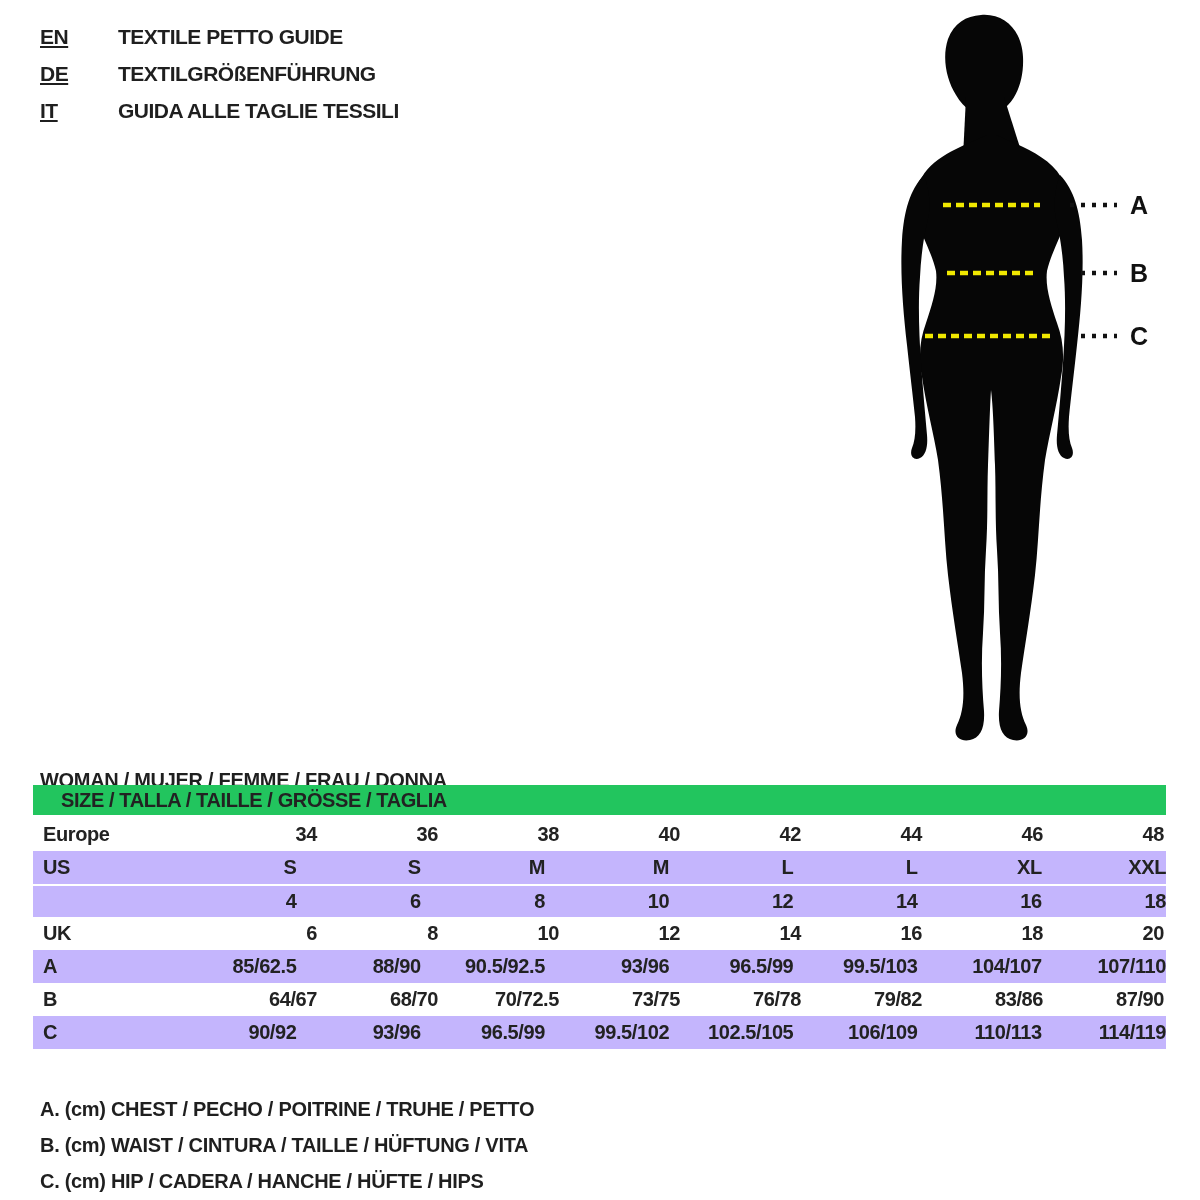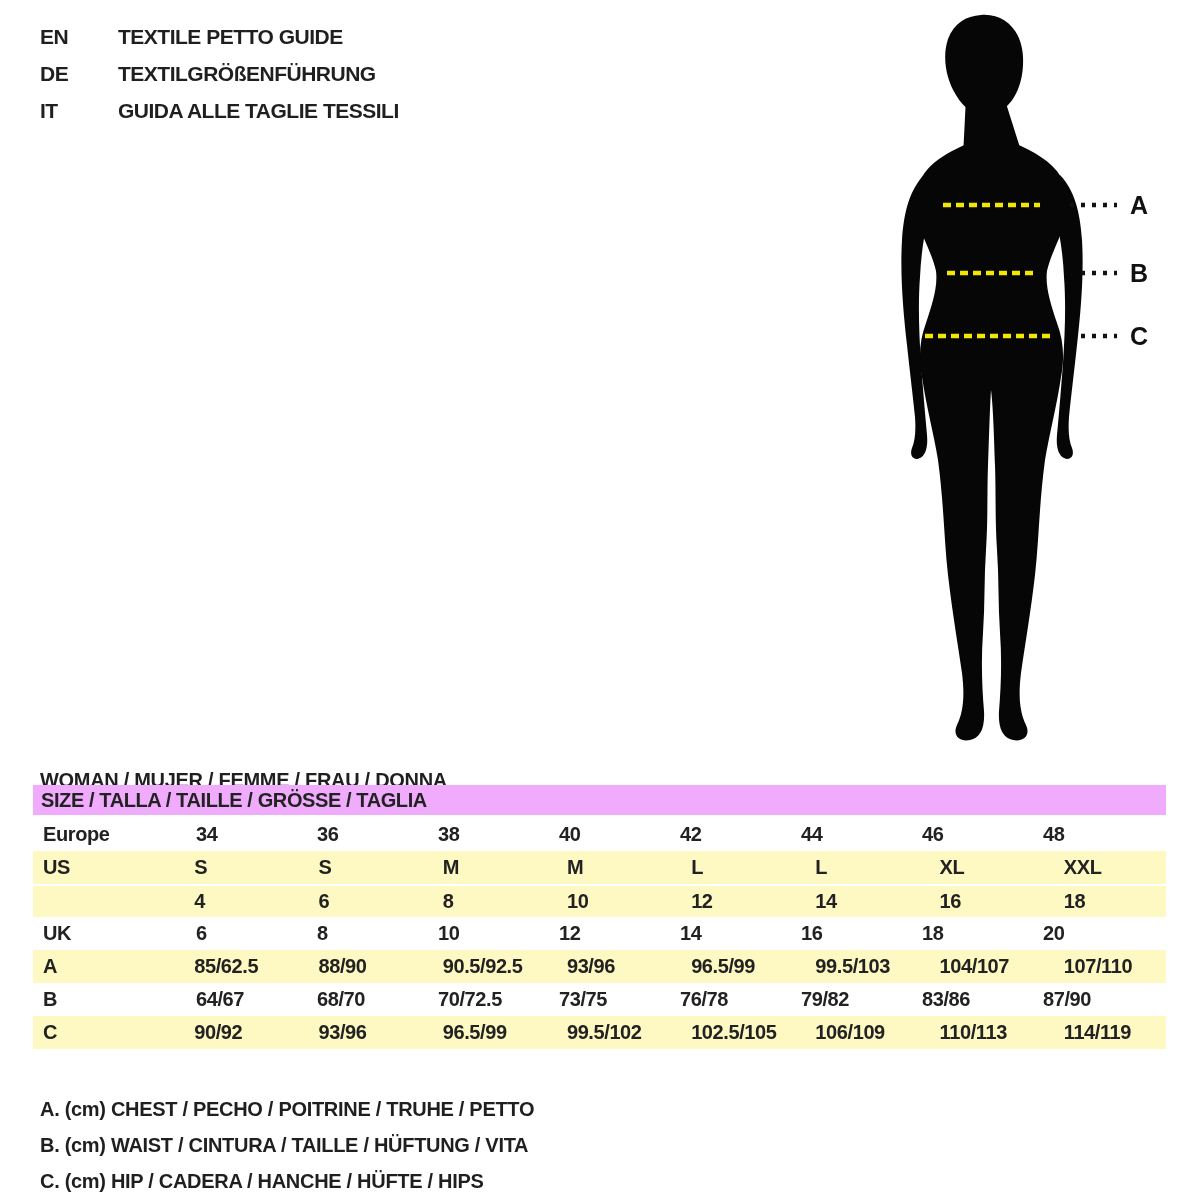--- a/index.html
+++ b/index.html
@@ -7,42 +7,42 @@
     width:1200px;height:1200px;position:relative;background:#ffffff;
     font-family:"Liberation Sans","DejaVu Sans",sans-serif;color:#1f1f1f;
     overflow:hidden;
   }
   
   .lang{position:absolute;left:40px;top:25px;}
   .lang-row{display:flex;height:37px;align-items:flex-start;}
   .lang-code,.lang-label{
     font-weight:700;font-size:21px;letter-spacing:-0.5px;white-space:nowrap;
   }
-  .lang-code{width:78px;}
+  .lang-code{width:78px;text-decoration:underline;}
   
   .figure-wrap{position:absolute;left:880px;top:5px;width:320px;height:740px;}
   
   .section-title{
     position:absolute;left:40px;top:740px;
     font-weight:700;font-size:20px;letter-spacing:-0.3px;white-space:nowrap;margin-top:29px;
   }
   
   .size-table{
     position:absolute;left:33px;top:785px;width:1133px;
     font-weight:700;font-size:20px;letter-spacing:-0.4px;color:#222;
   }
   .t-header{
-    height:30px;line-height:30px;background:#f0abfc;padding-left:8px;
+    height:30px;line-height:30px;background:#22c55e;padding-left:28px;
     margin-bottom:3px;white-space:nowrap;
   }
   .t-row{display:flex;height:33px;line-height:33px;}
-  .r-gray{background:#fef9c3;gap:22px;}
+  .r-gray{background:#c4b5fd;gap:22px;}
   .sep{border-top:2px solid #ffffff;height:31px;line-height:31px;}
   .t-label{width:153px;padding-left:10px;}
-  .t-cell{width:121px;text-align:left;}
+  .t-cell{width:121px;text-align:right;}
   
   .legend{position:absolute;left:40px;top:1098px;}
   .legend-row{height:36px;font-weight:700;font-size:20px;letter-spacing:-0.3px;white-space:nowrap;}
 </style>
 </head>
 <body>
 
 <div class="lang">
   <div class="lang-row">
     <span class="lang-code">EN</span>

